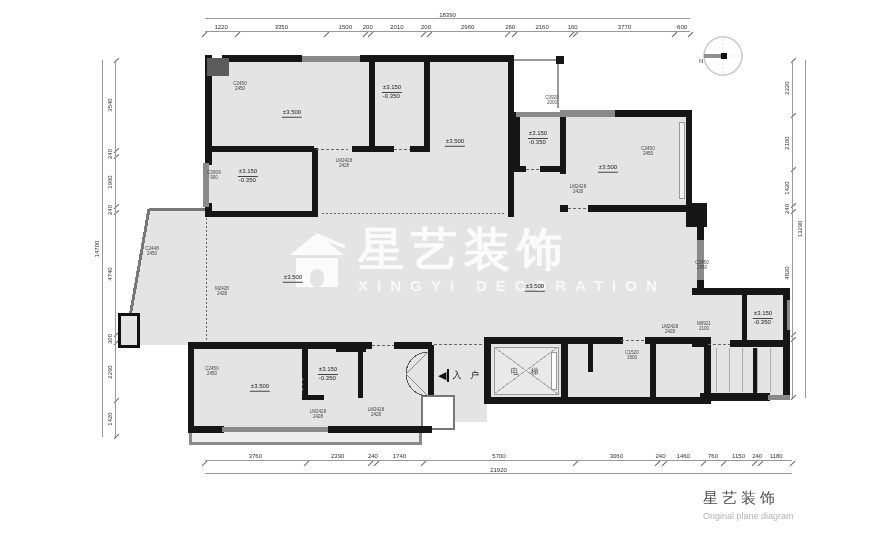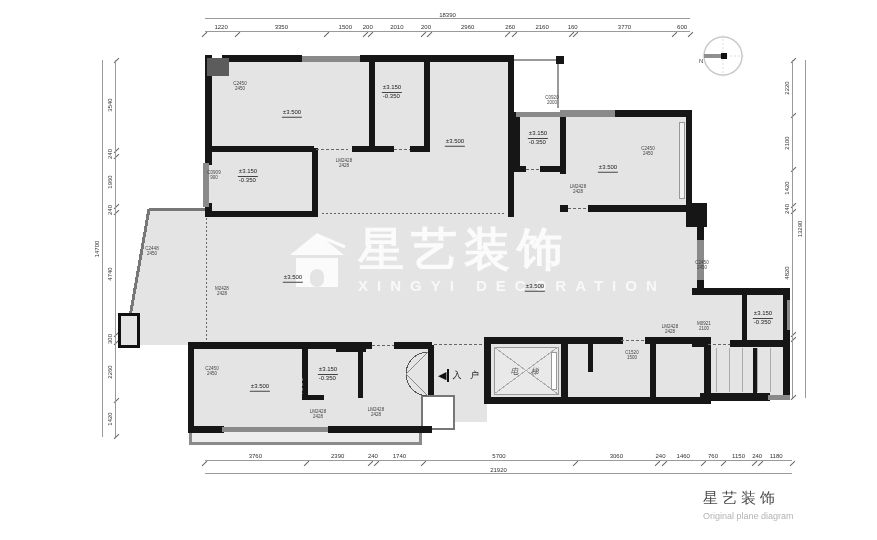--- a/index.html
+++ b/index.html
@@ -52,21 +52,21 @@
   .wm-text{display:flex;flex-direction:column;}
   .wm-cn{font-size:46px;font-weight:bold;color:rgba(255,255,255,0.85);letter-spacing:7px;line-height:1;}
   .wm-en{font-size:15px;font-weight:bold;color:rgba(255,255,255,0.75);letter-spacing:9px;margin-top:5px;}
 
   
   #entry-label{position:absolute;left:438px;top:369px;display:flex;align-items:center;z-index:30;}
   #entry-label .arr{font-size:11px;color:#111;line-height:1;}
   #entry-label .bar{width:2px;height:13px;background:#111;margin:0 3px 0 1px;}
   #entry-label .txt{font-size:9px;letter-spacing:3px;color:#222;}
   #elevator-label{position:absolute;left:527px;top:371px;transform:translate(-50%,-50%);
-                  font-size:8px;letter-spacing:5px;color:#555;z-index:30;font-style:italic;}
+                  font-size:8px;letter-spacing:5px;color:#555;z-index:30;}
 
   
   #titleblock{position:absolute;left:703px;top:489px;z-index:30;}
   .t-cn{font-size:15px;color:#4a4a4a;letter-spacing:4px;}
   .t-en{font-size:9px;color:#b3b3b3;margin-top:3px;}
 
   #compass{position:absolute;left:699px;top:32px;z-index:5;}
 </style>
 </head>
 <body>

